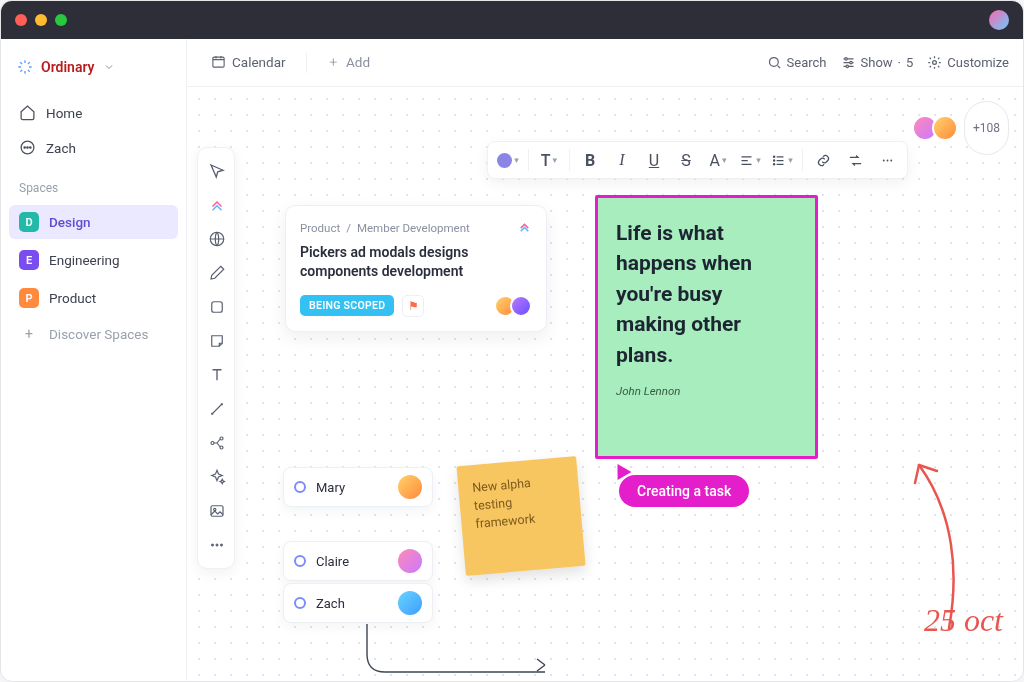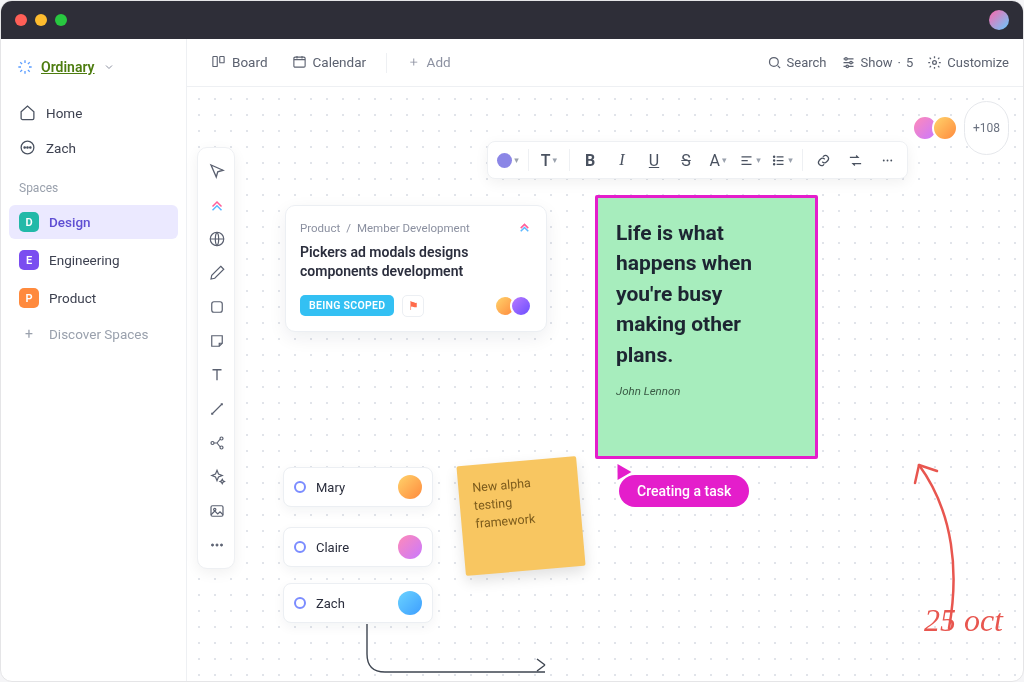--- a/index.html
+++ b/index.html
@@ -5,21 +5,21 @@
 * { box-sizing: border-box; margin: 0; padding: 0; }
 body { font-family: -apple-system, BlinkMacSystemFont, "Segoe UI", Roboto, sans-serif; background: #f5f5f7; width: 1024px; height: 682px; overflow: hidden; }
 .window { width: 1024px; height: 682px; background: #fff; border-radius: 12px; overflow: hidden; display: flex; flex-direction: column; border: 1px solid #e5e5e7; }
 .titlebar { height: 38px; background: #2e2e38; display: flex; align-items: center; padding: 0 14px; position: relative; }
 .traffic { display: flex; gap: 8px; }
 .traffic span { width: 12px; height: 12px; border-radius: 50%; display: block; }
 .tred { background: #ff5f57; } .tyel { background: #febc2e; } .tgrn { background: #28c840; }
 .titlebar .avatar-tb { position: absolute; right: 14px; width: 20px; height: 20px; border-radius: 50%; background: linear-gradient(135deg,#f6a,#6cf); }
 .main { flex: 1; display: flex; }
 .sidebar { width: 186px; border-right: 1px solid #eef0f3; padding: 14px 8px; display: flex; flex-direction: column; gap: 4px; }
-.ws { display: flex; align-items: center; gap: 8px; padding: 6px 8px; font-weight: 600; font-size: 14px; color: #4d7c0f; cursor: pointer; text-decoration: underline; }
+.ws { display: flex; align-items: center; gap: 8px; padding: 6px 8px; font-weight: 600; font-size: 14px; color: #b91c1c; cursor: pointer; }
 .ws .logo { width: 16px; height: 16px; color: #5b9dff; }
 .nav-item { display: flex; align-items: center; gap: 10px; padding: 7px 10px; border-radius: 6px; font-size: 13.5px; color: #3d4150; cursor: pointer; }
 .nav-item svg { width: 17px; height: 17px; stroke: #4a5260; }
 .nav-item .badge { margin-left: auto; background: #ec4899; color: #fff; border-radius: 999px; font-size: 11px; font-weight: 600; padding: 1px 6px; min-width: 18px; text-align: center; }
 .section-label { font-size: 12px; color: #9aa1ad; padding: 14px 10px 6px; }
 .space-item { display: flex; align-items: center; gap: 10px; padding: 7px 10px; border-radius: 6px; font-size: 13.5px; color: #3d4150; cursor: pointer; }
 .space-item.active { background: #ebe9ff; color: #5e4dd3; font-weight: 500; }
 .space-badge { width: 20px; height: 20px; border-radius: 5px; display: flex; align-items: center; justify-content: center; font-size: 11px; font-weight: 600; color: #fff; }
 .discover { color: #9aa1ad; }
 .discover .plus { width: 20px; text-align: center; color: #9aa1ad; font-size: 14px; }
@@ -127,27 +127,20 @@
       <div class="space-item discover">
         <div class="plus">+</div>
         <span>Discover Spaces</span>
       </div>
     </div>
 
     <div class="content">
       <div class="topbar">
         <div class="tab">
           <svg viewBox="0 0 24 24" fill="none" stroke-width="1.8">
-              <rect x="3" y="4" width="7" height="16" rx="1"></rect>
-              <rect x="14" y="4" width="7" height="10" rx="1"></rect>
-            </svg>
-          <span>Board</span>
-        </div>
-        <div class="tab">
-          <svg viewBox="0 0 24 24" fill="none" stroke-width="1.8">
               <rect x="3" y="5" width="18" height="16" rx="2"></rect>
               <path d="M3 9h18M8 3v4M16 3v4"></path>
             </svg>
           <span>Calendar</span>
         </div>
         <div class="vdiv"></div>
         <div class="tab addview">
           <span>＋</span>
           <span>Add</span>
         </div>
@@ -336,21 +329,21 @@
           <div class="author">John Lennon</div>
         </div>
 
         <div class="cursor-label">Creating a task</div>
 
         <div class="person" style="left:96px;top:380px">
           <span class="circ"></span>
           <span>Mary</span>
           <span class="pav" style="background:linear-gradient(135deg,#ffd36b,#ff8a3d)"></span>
         </div>
-        <div class="person" style="left:96px;top:440px">
+        <div class="person" style="left:96px;top:454px">
           <span class="circ"></span>
           <span>Claire</span>
           <span class="pav" style="background:linear-gradient(135deg,#ff8ab8,#c978ff)"></span>
         </div>
         <div class="person" style="left:96px;top:496px">
           <span class="circ"></span>
           <span>Zach</span>
           <span class="pav" style="background:linear-gradient(135deg,#6bd3ff,#3d9eff)"></span>
         </div>
 

